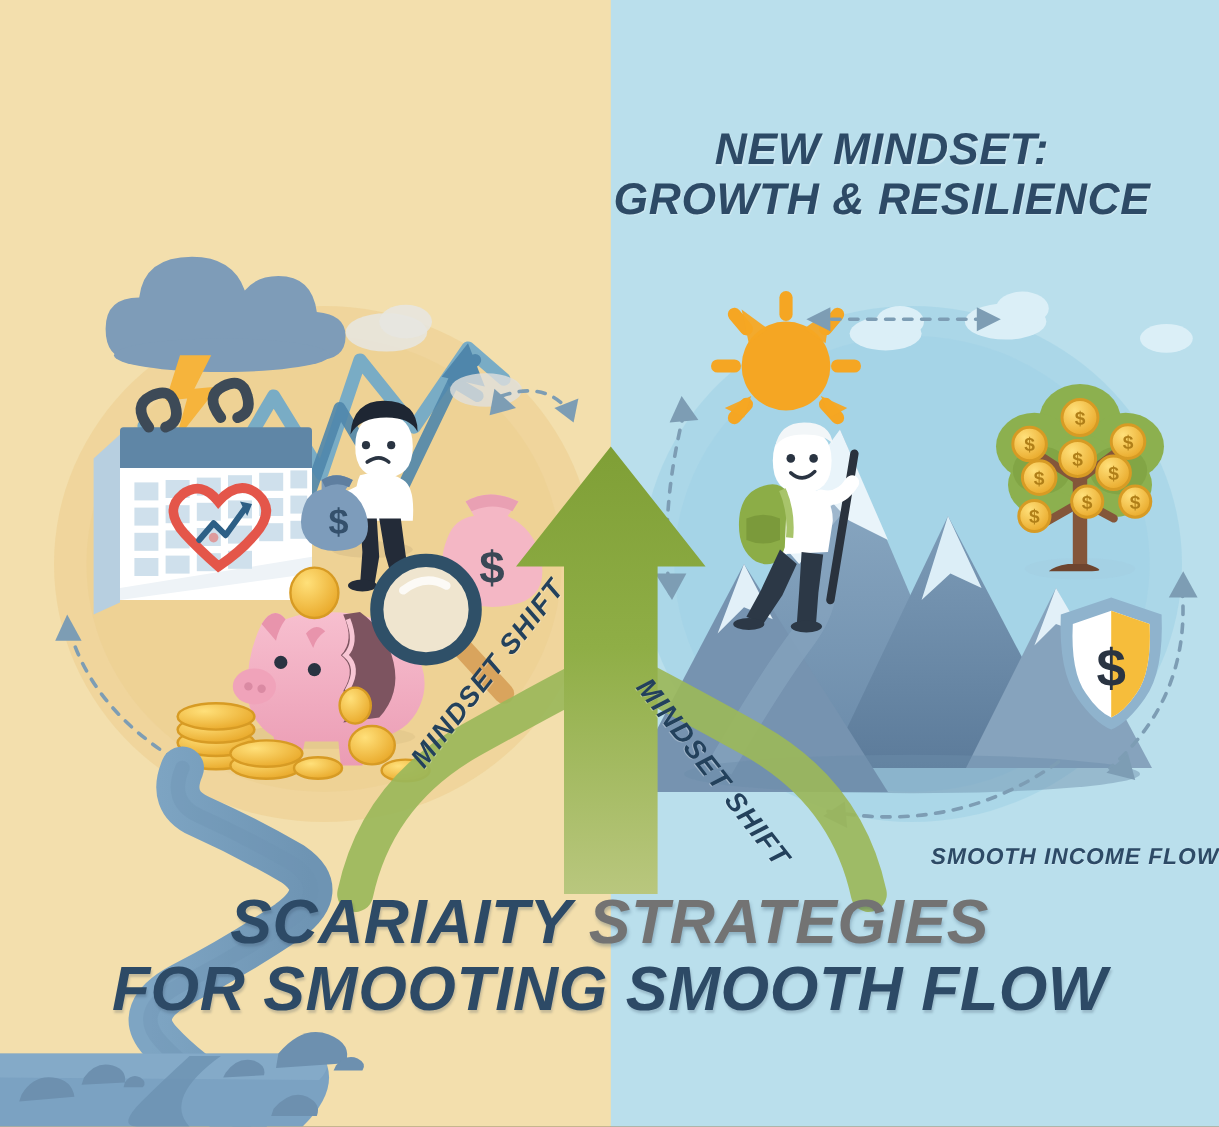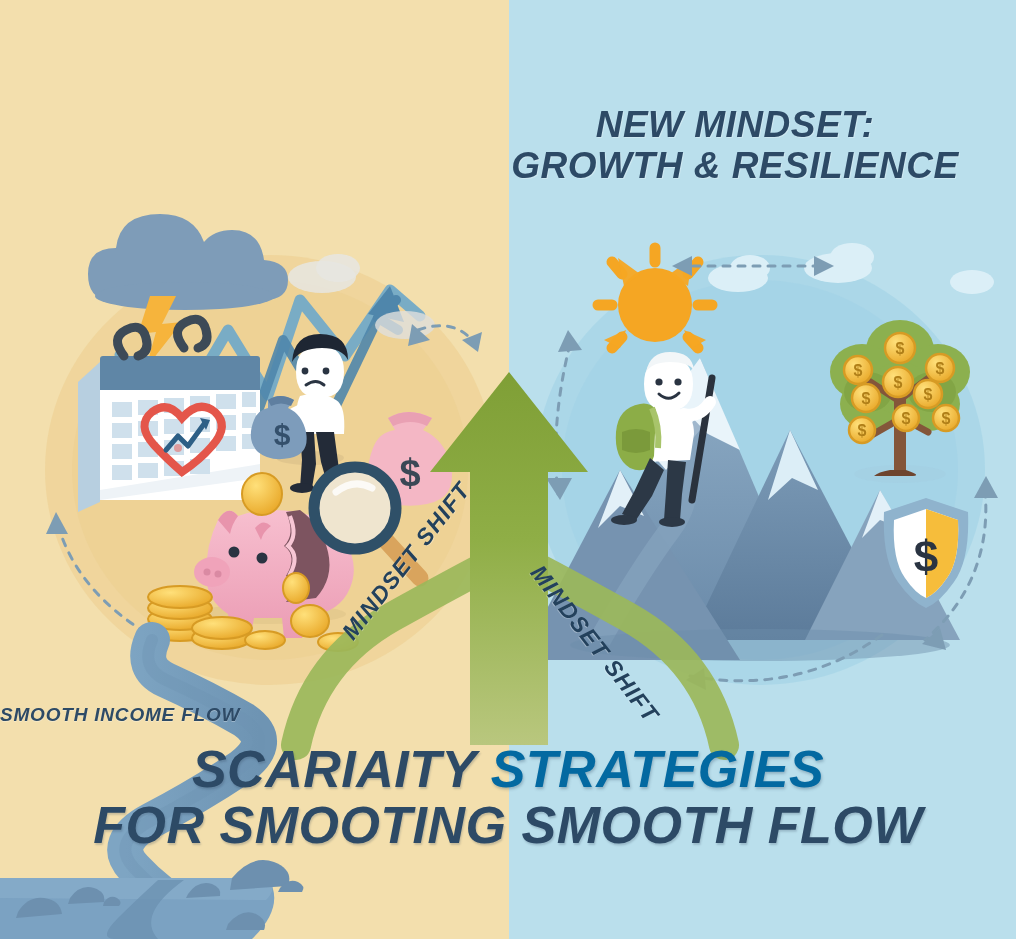--- a/index.html
+++ b/index.html
@@ -24,32 +24,32 @@
 
   svg.layer{position:absolute;left:0;top:0;width:1016px;height:939px;overflow:visible;}
 
   
   #main-title{
     position:absolute;left:0;top:742px;width:1016px;text-align:center;
     font-style:italic;font-weight:700;font-size:52px;line-height:1.07;
     letter-spacing:.5px;white-space:pre-line;color:#2d4a66;
     text-shadow:1px 2px 2px rgba(40,60,80,.22);
   }
-  #main-title .word-accent{color:#0369a1;text-shadow:1px 2px 3px rgba(40,70,95,.30);}
+  #main-title .word-accent{color:#737373;text-shadow:1px 2px 3px rgba(40,70,95,.30);}
 
   .rot-label{
     position:absolute;font-style:italic;font-weight:700;color:#23415c;
     font-size:23px;letter-spacing:1.2px;white-space:nowrap;
     text-shadow:0 1px 0 rgba(255,255,255,.30);
   }
   #mindset-left{left:358px;top:618px;transform:rotate(-52deg);transform-origin:left bottom;}
   #mindset-right{left:546px;top:560px;transform:rotate(52deg);transform-origin:left top;}
 
   #flow-label{
-    position:absolute;left:0;top:704px;width:1016px;text-align:left;
+    position:absolute;left:0;top:704px;width:1016px;text-align:right;
     font-style:italic;font-weight:700;font-size:19px;letter-spacing:.8px;
     color:#2d4a66;text-shadow:0 1px 0 rgba(255,255,255,.3);
   }
 </style>
 </head>
 <body>
 
 <div id="stage">
 
   <div class="panel" id="panel-left"></div>

